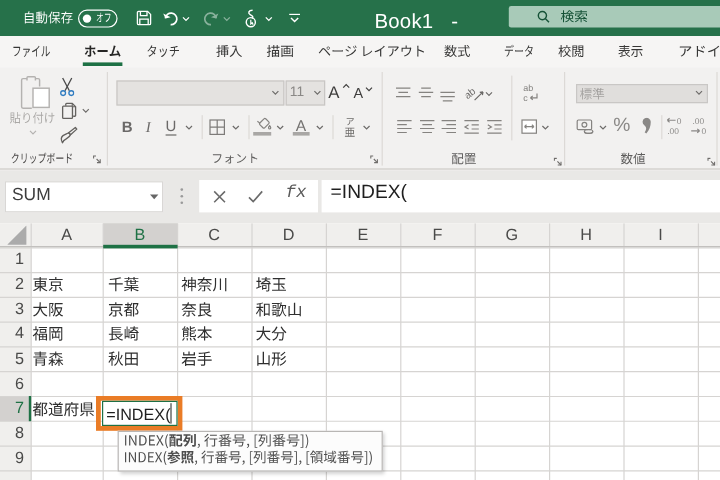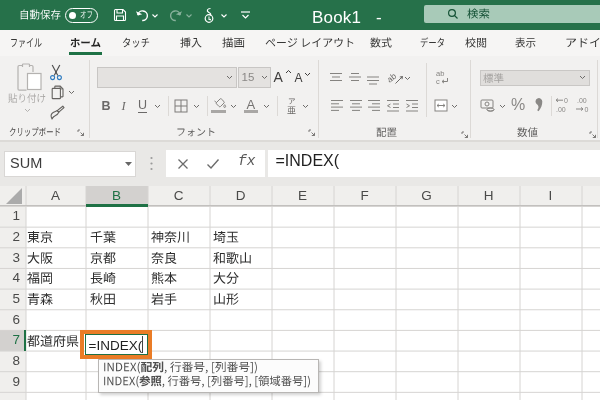--- a/index.html
+++ b/index.html
@@ -165,21 +165,21 @@
 <svg class="abs" style="left:77px;top:128.5px" width="8" height="8" viewBox="0 0 8 8" fill="none" stroke="#6e6c6a" stroke-width="0.9">
 <path d="M1 3 V1 H3"></path>
     <path d="M3.5 3.5 L6.5 6.5"></path>
     <path d="M6.5 3.8 V6.5 H3.8"></path>
   </svg>
 <div class="abs" style="left:96.5px;top:67px;width:140px;height:20.5px;background:#e4e2e0;border:1px solid #c8c6c4"></div>
 <svg class="abs" style="left:226px;top:74.5px" width="7" height="5" viewBox="0 0 7 5" fill="none" stroke="#6e6c6a" stroke-width="1">
     <path d="M1 1 L3.5 3.5 L6 1"></path>
   </svg>
 <div class="abs" style="left:238px;top:67px;width:33px;height:20.5px;background:#e4e2e0;border:1px solid #c8c6c4"></div>
-<div class="abs" style="left:241.5px;top:70.5px;font-size:11.5px;color:#8a8886">15</div>
+<div class="abs" style="left:241.5px;top:70.5px;font-size:11.5px;color:#8a8886">11</div>
 <svg class="abs" style="left:260.5px;top:74.5px" width="7" height="5" viewBox="0 0 7 5" fill="none" stroke="#6e6c6a" stroke-width="1">
     <path d="M1 1 L3.5 3.5 L6 1"></path>
   </svg>
 <div class="abs" style="left:273.5px;top:68.5px;font-size:14px;color:#3f3e3d">A</div>
 <svg class="abs" style="left:284.5px;top:69px" width="7" height="5" viewBox="0 0 7 5" fill="none" stroke="#3f3e3d" stroke-width="1">
     <path d="M1 4 L3.5 1.5 L6 4"></path>
   </svg>
 <div class="abs" style="left:294.5px;top:70.5px;font-size:12px;color:#3f3e3d">A</div>
 <svg class="abs" style="left:304px;top:71.5px" width="7" height="5" viewBox="0 0 7 5" fill="none" stroke="#3f3e3d" stroke-width="1">
     <path d="M1 1 L3.5 3.5 L6 1"></path>

